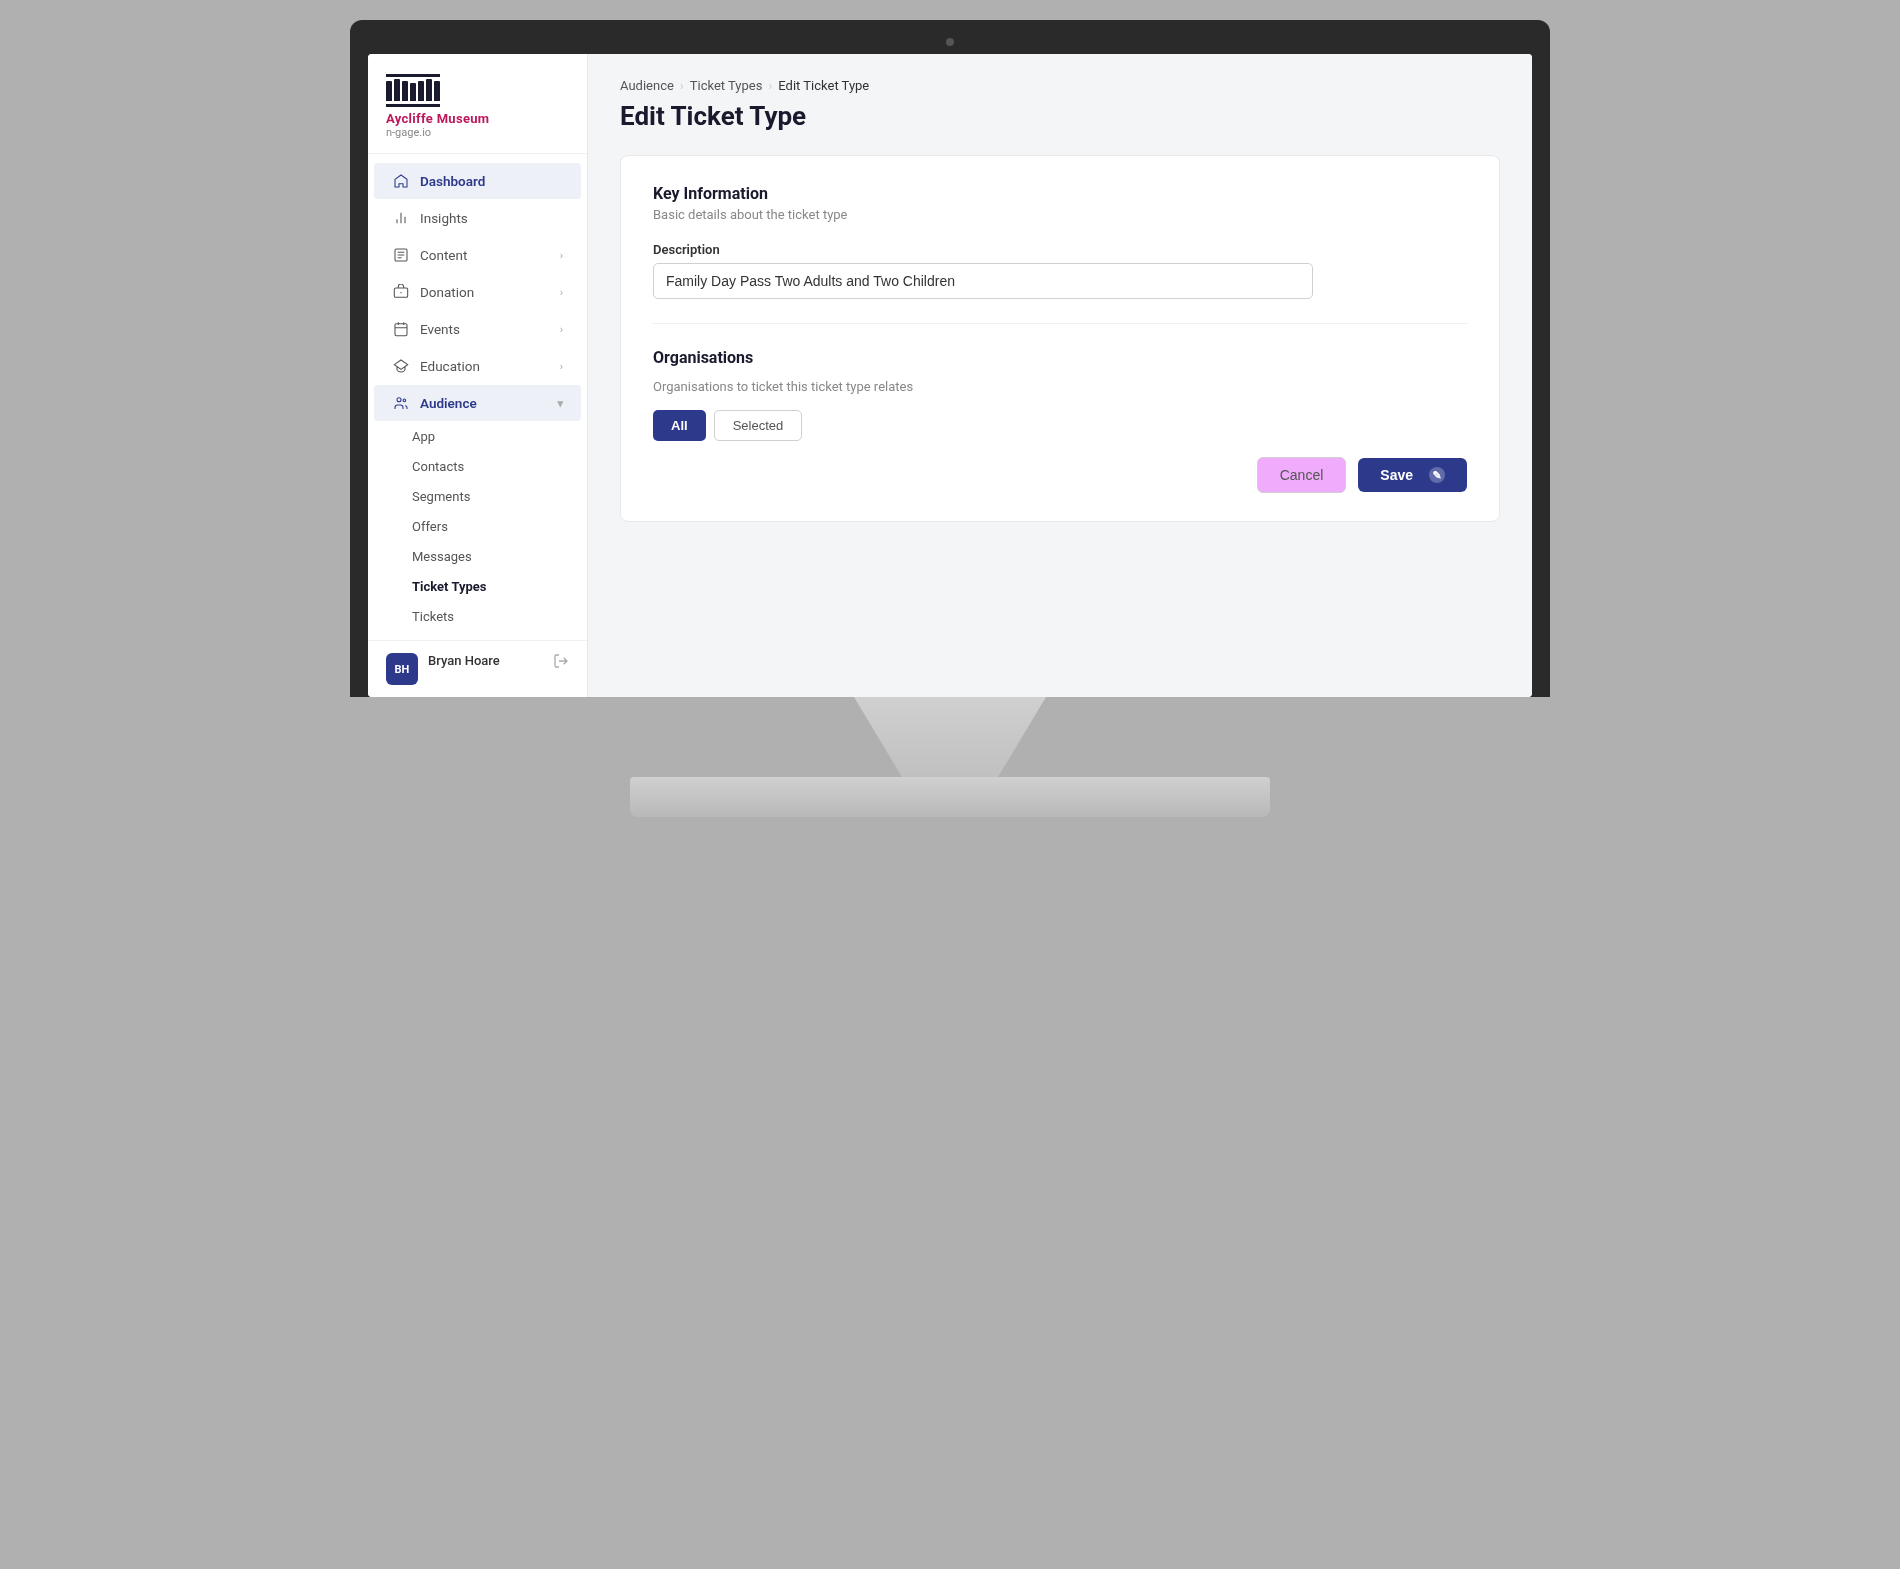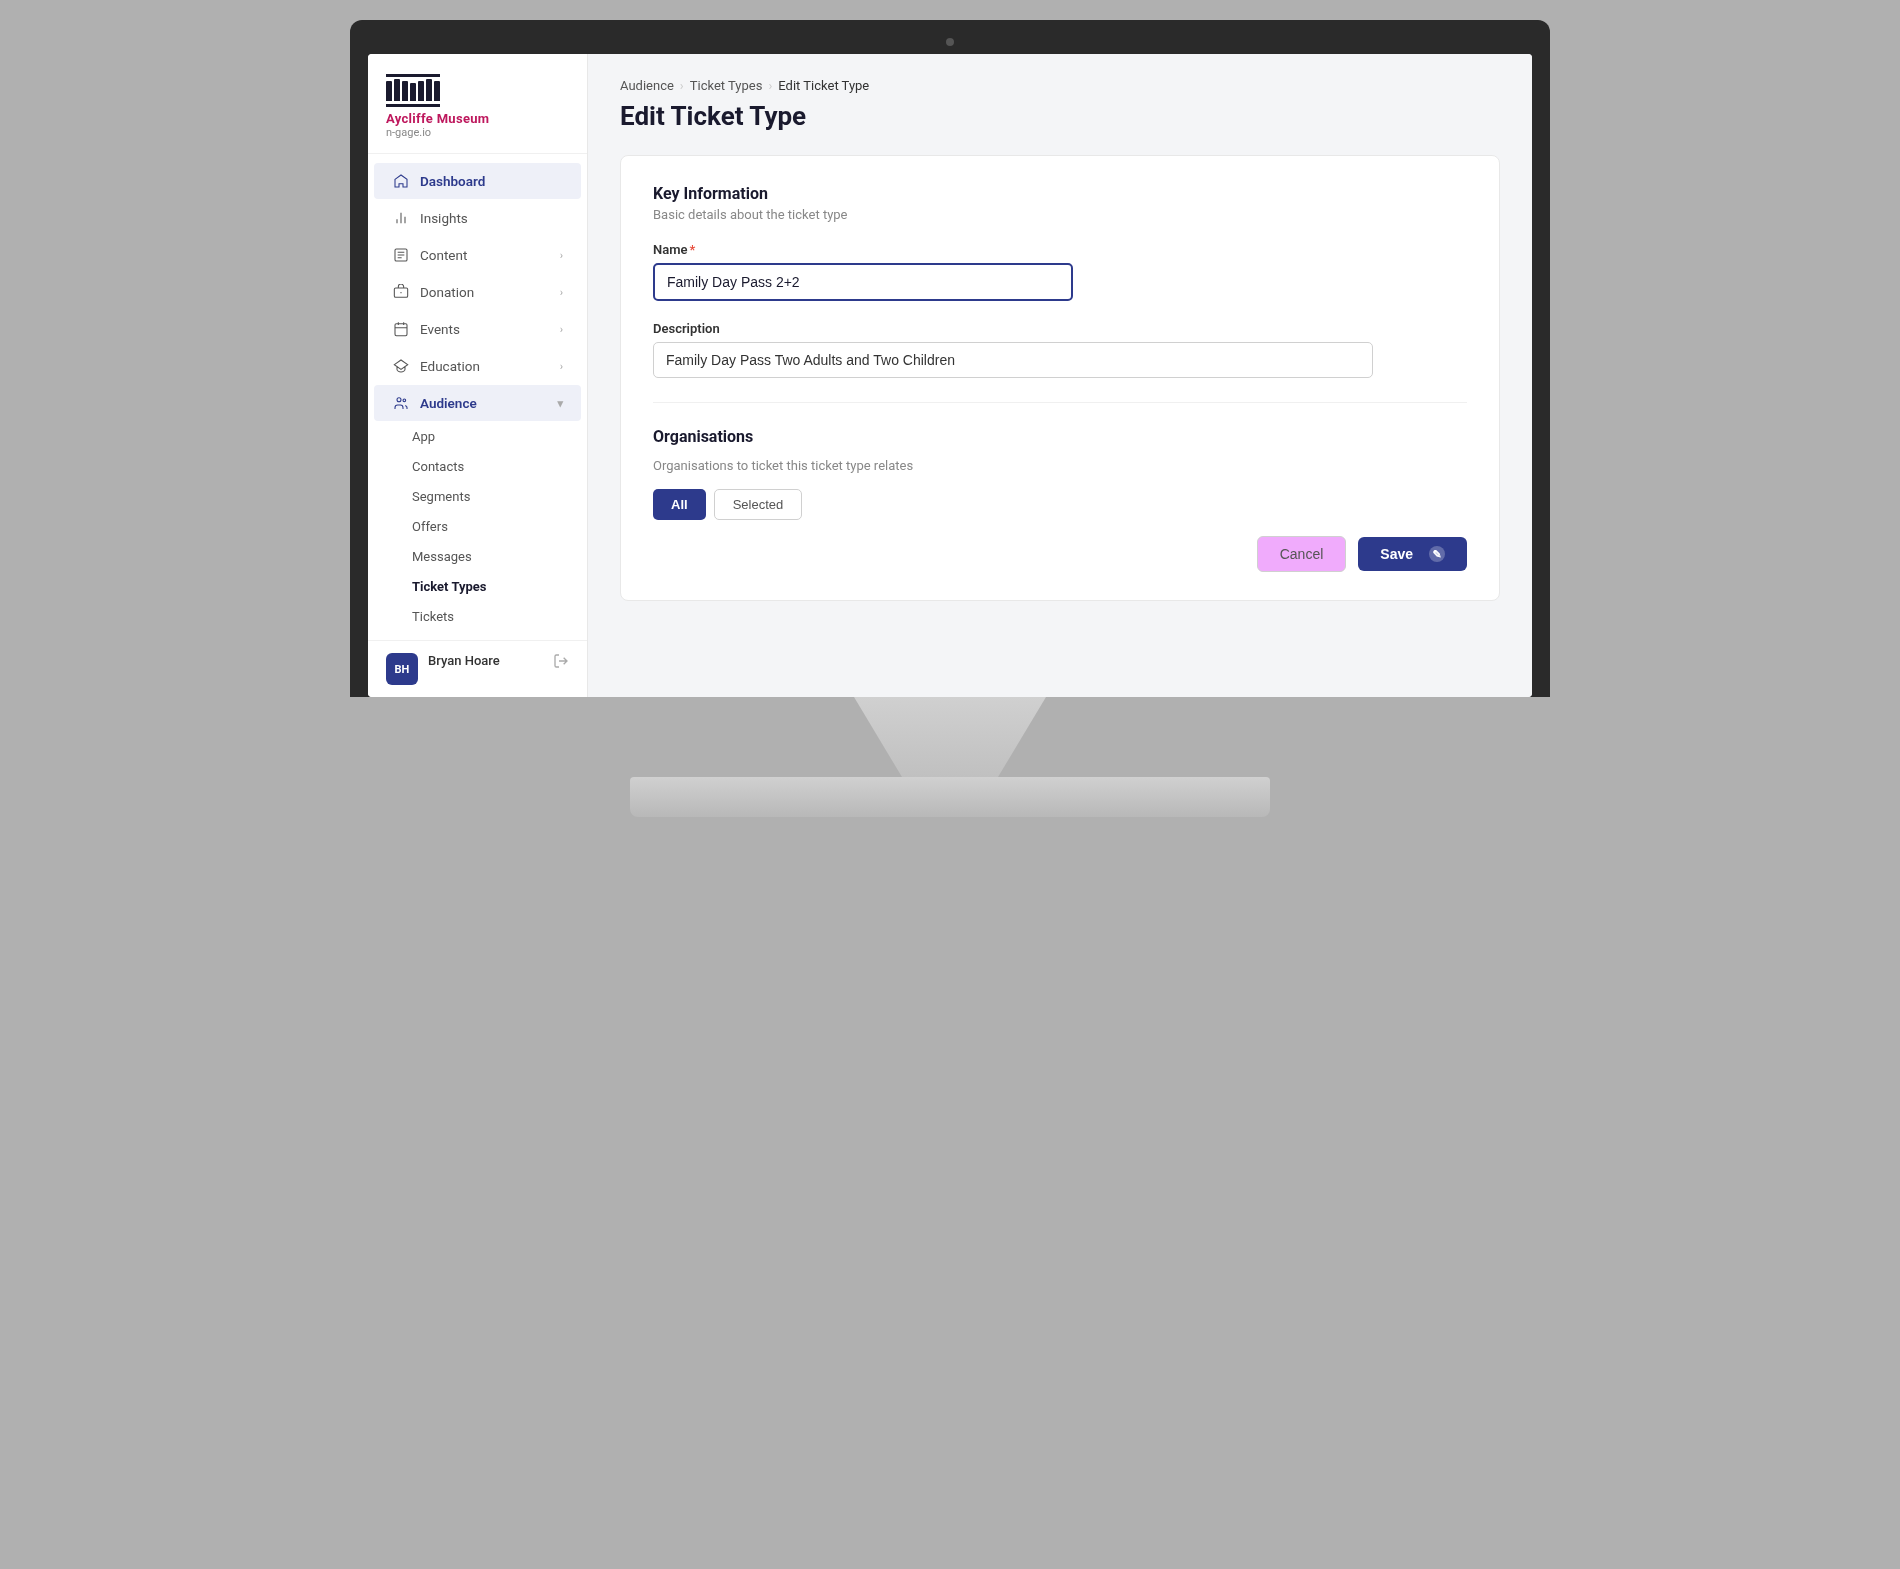--- a/index.html
+++ b/index.html
@@ -289,21 +289,21 @@
       padding: 9px 12px;
       border: 2px solid #2d3a8c;
       border-radius: 5px;
       font-size: 14px;
       color: #1a1a2e;
       outline: none;
       background: #fff;
     }
 
     .form-input-wide {
-      width: 720px;
+      width: 660px;
       padding: 9px 12px;
       border: 1px solid #d0d0d0;
       border-radius: 5px;
       font-size: 14px;
       color: #333;
       outline: none;
       background: #fff;
     }
 
     .price-buttons {
@@ -593,26 +593,20 @@
         <span class="breadcrumb-current">Edit Ticket Type</span>
       </div>
 
       <h1 class="page-title">Edit Ticket Type</h1>
 
       <div class="card">
 
         <div class="section-title">Key Information</div>
         <div class="section-desc">Basic details about the ticket type</div>
 
-        <div class="form-group">
-          <label class="form-label">
-            <span>Name</span><span class="required">*</span>
-          </label>
-          <input class="form-input" type="text" value="Family Day Pass 2+2" style="">
-        </div>
 
         <div class="form-group">
           <label class="form-label">Description</label>
           <input class="form-input-wide" type="text" value="Family Day Pass Two Adults and Two Children" style="">
         </div>
 
 
         <hr class="section-divider">
 
         <div class="org-section-title">Organisations</div>

